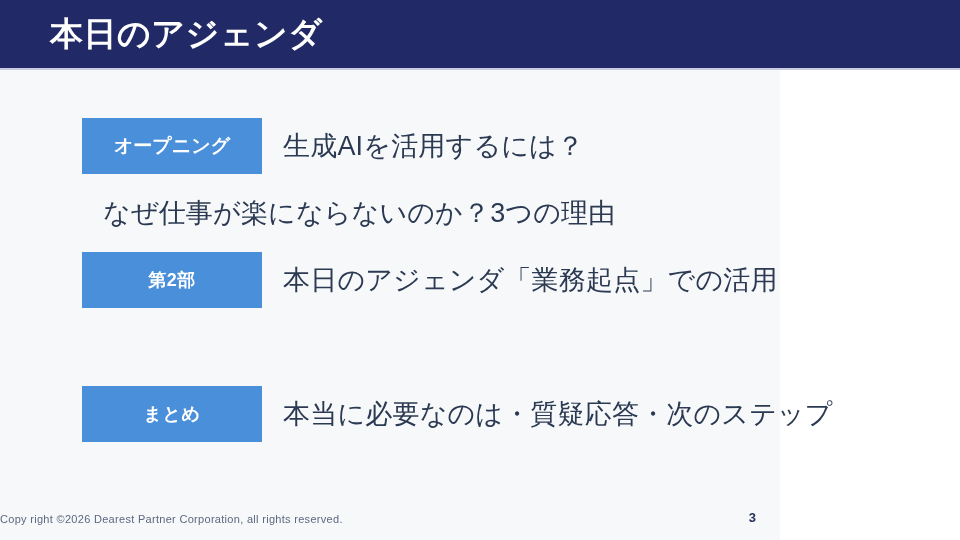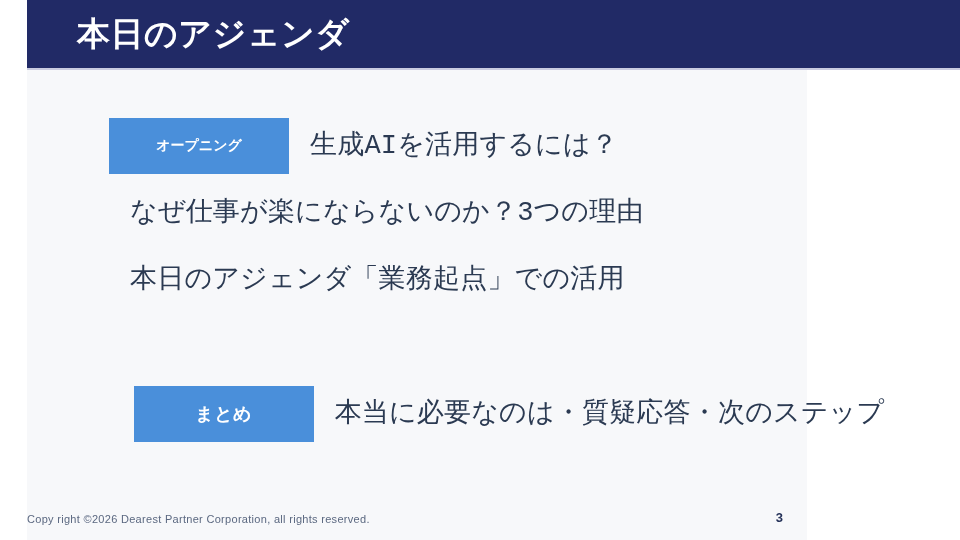--- a/index.html
+++ b/index.html
@@ -14,21 +14,20 @@
     background: #ffffff;
     font-family: "Liberation Sans", "DejaVu Sans", sans-serif;
   }
 
   .slide {
     position: relative;
     width: 780px;
     height: 540px;
     background: #f7f8fa;
     box-sizing: border-box;
-    margin-left: 27px;
   }
 
   
   .header {
     position: absolute;
     left: 0;
     top: 0;
     width: 960px;
     height: 68px;
     background: #212a66;
@@ -63,48 +62,46 @@
   }
   .agenda-row {
     position: relative;
     height: 56px;
     margin-bottom: 11px;
     display: flex;
     align-items: center;
   }
   .agenda-row:last-child {
     margin-bottom: 0;
-    justify-content: center;
   }
   .chip {
     width: 180px;
     height: 56px;
     background: #4a8fda;
     color: #ffffff;
     font-size: 18px;
     font-weight: 700;
     letter-spacing: 0.5px;
     display: flex;
     align-items: center;
     justify-content: center;
     box-sizing: border-box;
     flex: 0 0 auto;
   }
   .chip.wide-label {
-    font-size: 14px;
+    font-size: 19px;
     letter-spacing: 0px;
   }
   .row-text {
     margin-left: 21px;
     font-size: 27px;
     line-height: 34px;
     color: #2b3a52;
     white-space: nowrap;
     letter-spacing: 0.2px;
-    font-family: Liberation Mono, monospace;
   }
 
   
   .footer-copyright {
     position: absolute;
     left: 0;
     top: 512px;
     width: 960px;
     text-align: left;
     font-size: 11px;
@@ -135,20 +132,21 @@
     <div class="agenda-row">
       <div class="chip wide-label">オープニング</div>
       <div class="row-text">生成AIを活用するには？</div>
     </div>
 
     <div class="agenda-row">
       <div class="row-text">なぜ仕事が楽にならないのか？3つの理由</div>
     </div>
 
     <div class="agenda-row">
+      <div class="chip">第2部</div>
       <div class="row-text">本日のアジェンダ「業務起点」での活用</div>
     </div>
 
     <div class="agenda-row">
     </div>
 
     <div class="agenda-row">
       <div class="chip">まとめ</div>
       <div class="row-text">本当に必要なのは・質疑応答・次のステップ</div>
     </div>

